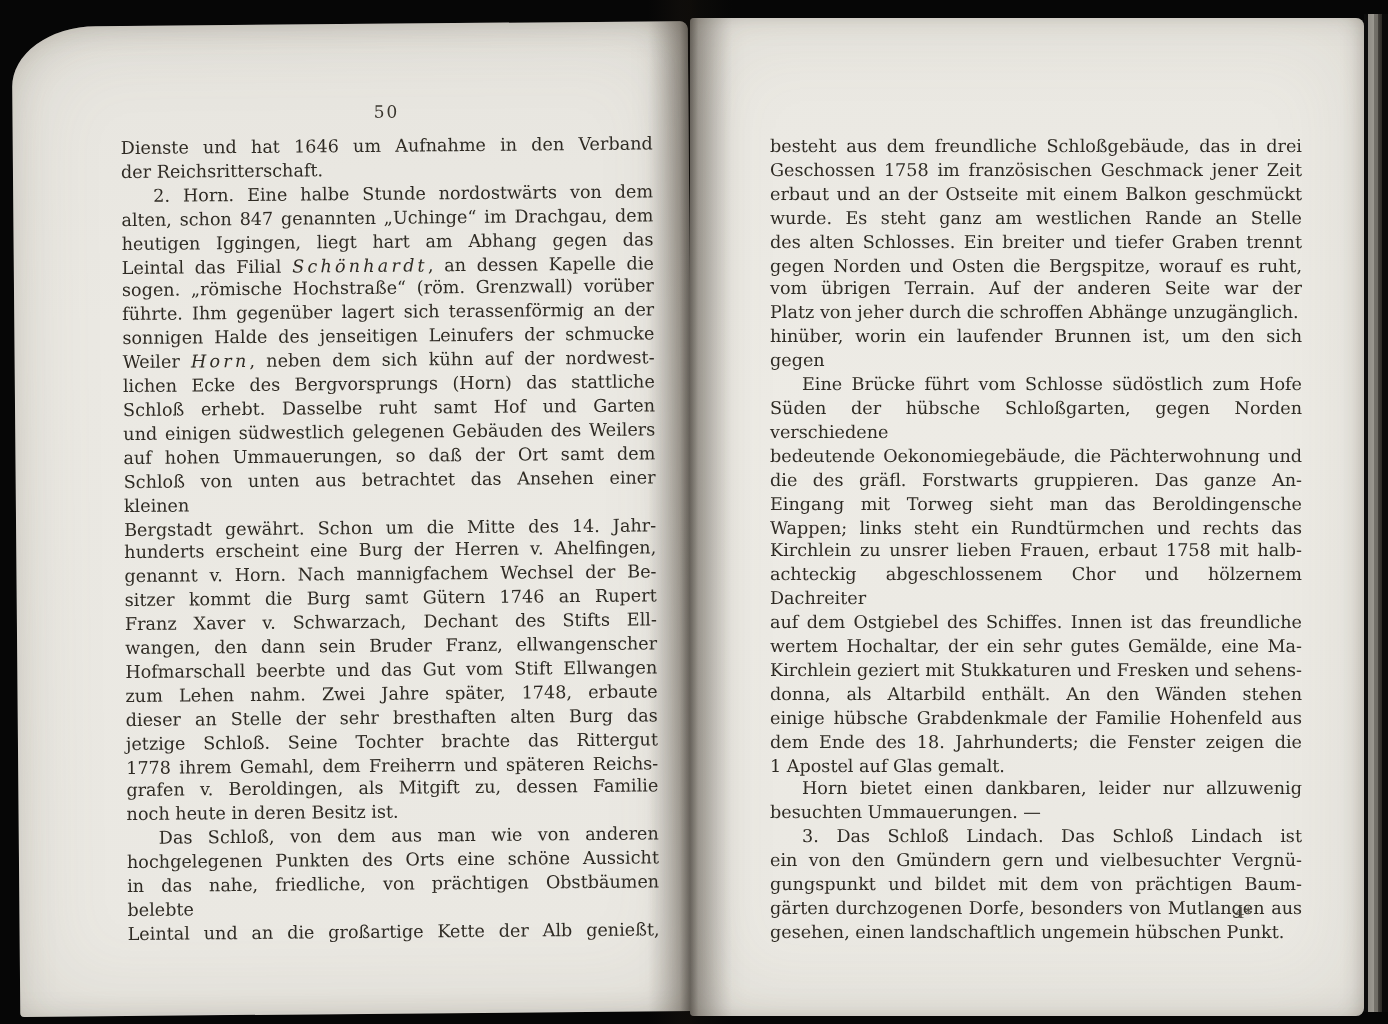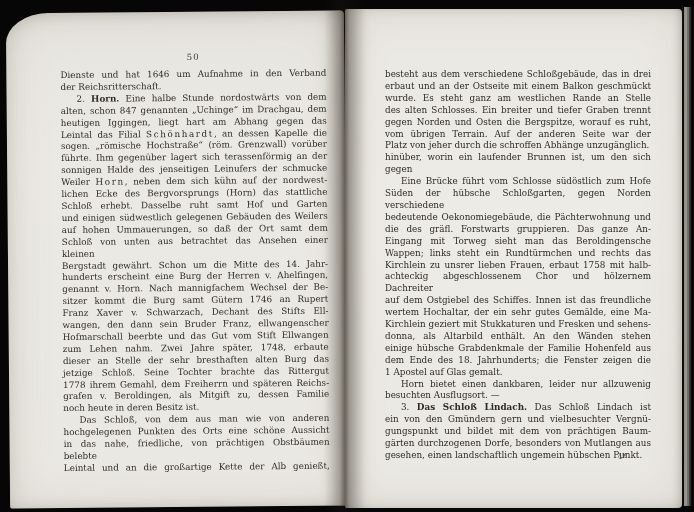--- a/index.html
+++ b/index.html
@@ -39,22 +39,22 @@
   .tb{position:absolute;width:266px;font-size:8.8px;line-height:11.9px;}
   .page-left .tb{left:54px;top:57px;}
   .page-right .tb{left:40px;top:60px;}
   .line{
     text-align:justify;
     text-align-last:justify;
     white-space:normal;
   }
   .line.end{text-align-last:left;}
   .line.indent{text-indent:16px;}
-  .b{font-weight:bold;}
-  .sp{letter-spacing:1.6px;}
+  .b{font-weight:normal;}
+  .sp{letter-spacing:1.6px;font-style:italic;}
   .sig{
     position:absolute;top:443px;right:56px;
     font-size:7.5px;color:#4a453c;
   }
   .gutter{
     position:absolute;left:324px;top:0;width:42px;height:512px;
     pointer-events:none;
     background:linear-gradient(90deg,
       rgba(0,0,0,0) 0%,
       rgba(45,36,26,0.22) 38%,
@@ -110,21 +110,22 @@
         <div class="line end"><span class="n">noch heute in deren Besitz ist.</span></div>
         <div class="line indent"><span class="n">Das Schloß, von dem aus man wie von anderen</span></div>
         <div class="line"><span class="n">hochgelegenen Punkten des Orts eine schöne Aussicht</span></div>
         <div class="line"><span class="n">in das nahe, friedliche, von prächtigen Obstbäumen belebte</span></div>
         <div class="line"><span class="n">Leintal und an die großartige Kette der Alb genießt,</span></div>
       </div>
   </div>
 
   <div class="page page-right">
     <div class="tb">
-        <div class="line"><span class="n">besteht aus dem verschiedene Schloßgebäude, das in drei</span></div>
+        <div class="line"><span class="n">besteht aus dem freundliche Schloßgebäude, das in drei</span></div>
+        <div class="line"><span class="n">Geschossen 1758 im französischen Geschmack jener Zeit</span></div>
         <div class="line"><span class="n">erbaut und an der Ostseite mit einem Balkon geschmückt</span></div>
         <div class="line"><span class="n">wurde. Es steht ganz am westlichen Rande an Stelle</span></div>
         <div class="line"><span class="n">des alten Schlosses. Ein breiter und tiefer Graben trennt</span></div>
         <div class="line"><span class="n">gegen Norden und Osten die Bergspitze, worauf es ruht,</span></div>
         <div class="line"><span class="n">vom übrigen Terrain. Auf der anderen Seite war der</span></div>
         <div class="line end"><span class="n">Platz von jeher durch die schroffen Abhänge unzugänglich.</span></div>
         <div class="line"><span class="n">hinüber, worin ein laufender Brunnen ist, um den sich gegen</span></div>
         <div class="line indent"><span class="n">Eine Brücke führt vom Schlosse südöstlich zum Hofe</span></div>
         <div class="line"><span class="n">Süden der hübsche Schloßgarten, gegen Norden verschiedene</span></div>
         <div class="line"><span class="n">bedeutende Oekonomiegebäude, die Pächterwohnung und</span></div>
@@ -134,21 +135,21 @@
         <div class="line"><span class="n">Kirchlein zu unsrer lieben Frauen, erbaut 1758 mit halb-</span></div>
         <div class="line"><span class="n">achteckig abgeschlossenem Chor und hölzernem Dachreiter</span></div>
         <div class="line"><span class="n">auf dem Ostgiebel des Schiffes. Innen ist das freundliche</span></div>
         <div class="line"><span class="n">wertem Hochaltar, der ein sehr gutes Gemälde, eine Ma-</span></div>
         <div class="line"><span class="n">Kirchlein geziert mit Stukkaturen und Fresken und sehens-</span></div>
         <div class="line"><span class="n">donna, als Altarbild enthält. An den Wänden stehen</span></div>
         <div class="line"><span class="n">einige hübsche Grabdenkmale der Familie Hohenfeld aus</span></div>
         <div class="line"><span class="n">dem Ende des 18. Jahrhunderts; die Fenster zeigen die</span></div>
         <div class="line end"><span class="n">1 Apostel auf Glas gemalt.</span></div>
         <div class="line indent"><span class="n">Horn bietet einen dankbaren, leider nur allzuwenig</span></div>
-        <div class="line end"><span class="n">besuchten Ausflugsort. —</span></div>
+        <div class="line end"><span class="n">besuchten Ummauerungen. —</span></div>
         <div class="line indent"><span class="n">3. </span><span class="b">Das Schloß Lindach.</span><span class="n"> Das Schloß Lindach ist</span></div>
         <div class="line"><span class="n">ein von den Gmündern gern und vielbesuchter Vergnü-</span></div>
         <div class="line"><span class="n">gungspunkt und bildet mit dem von prächtigen Baum-</span></div>
         <div class="line"><span class="n">gärten durchzogenen Dorfe, besonders von Mutlangen aus</span></div>
         <div class="line end"><span class="n">gesehen, einen landschaftlich ungemein hübschen Punkt.</span></div>
       </div>
     <div class="sig">4*</div>
   </div>
 
   <div class="gutter"></div>

